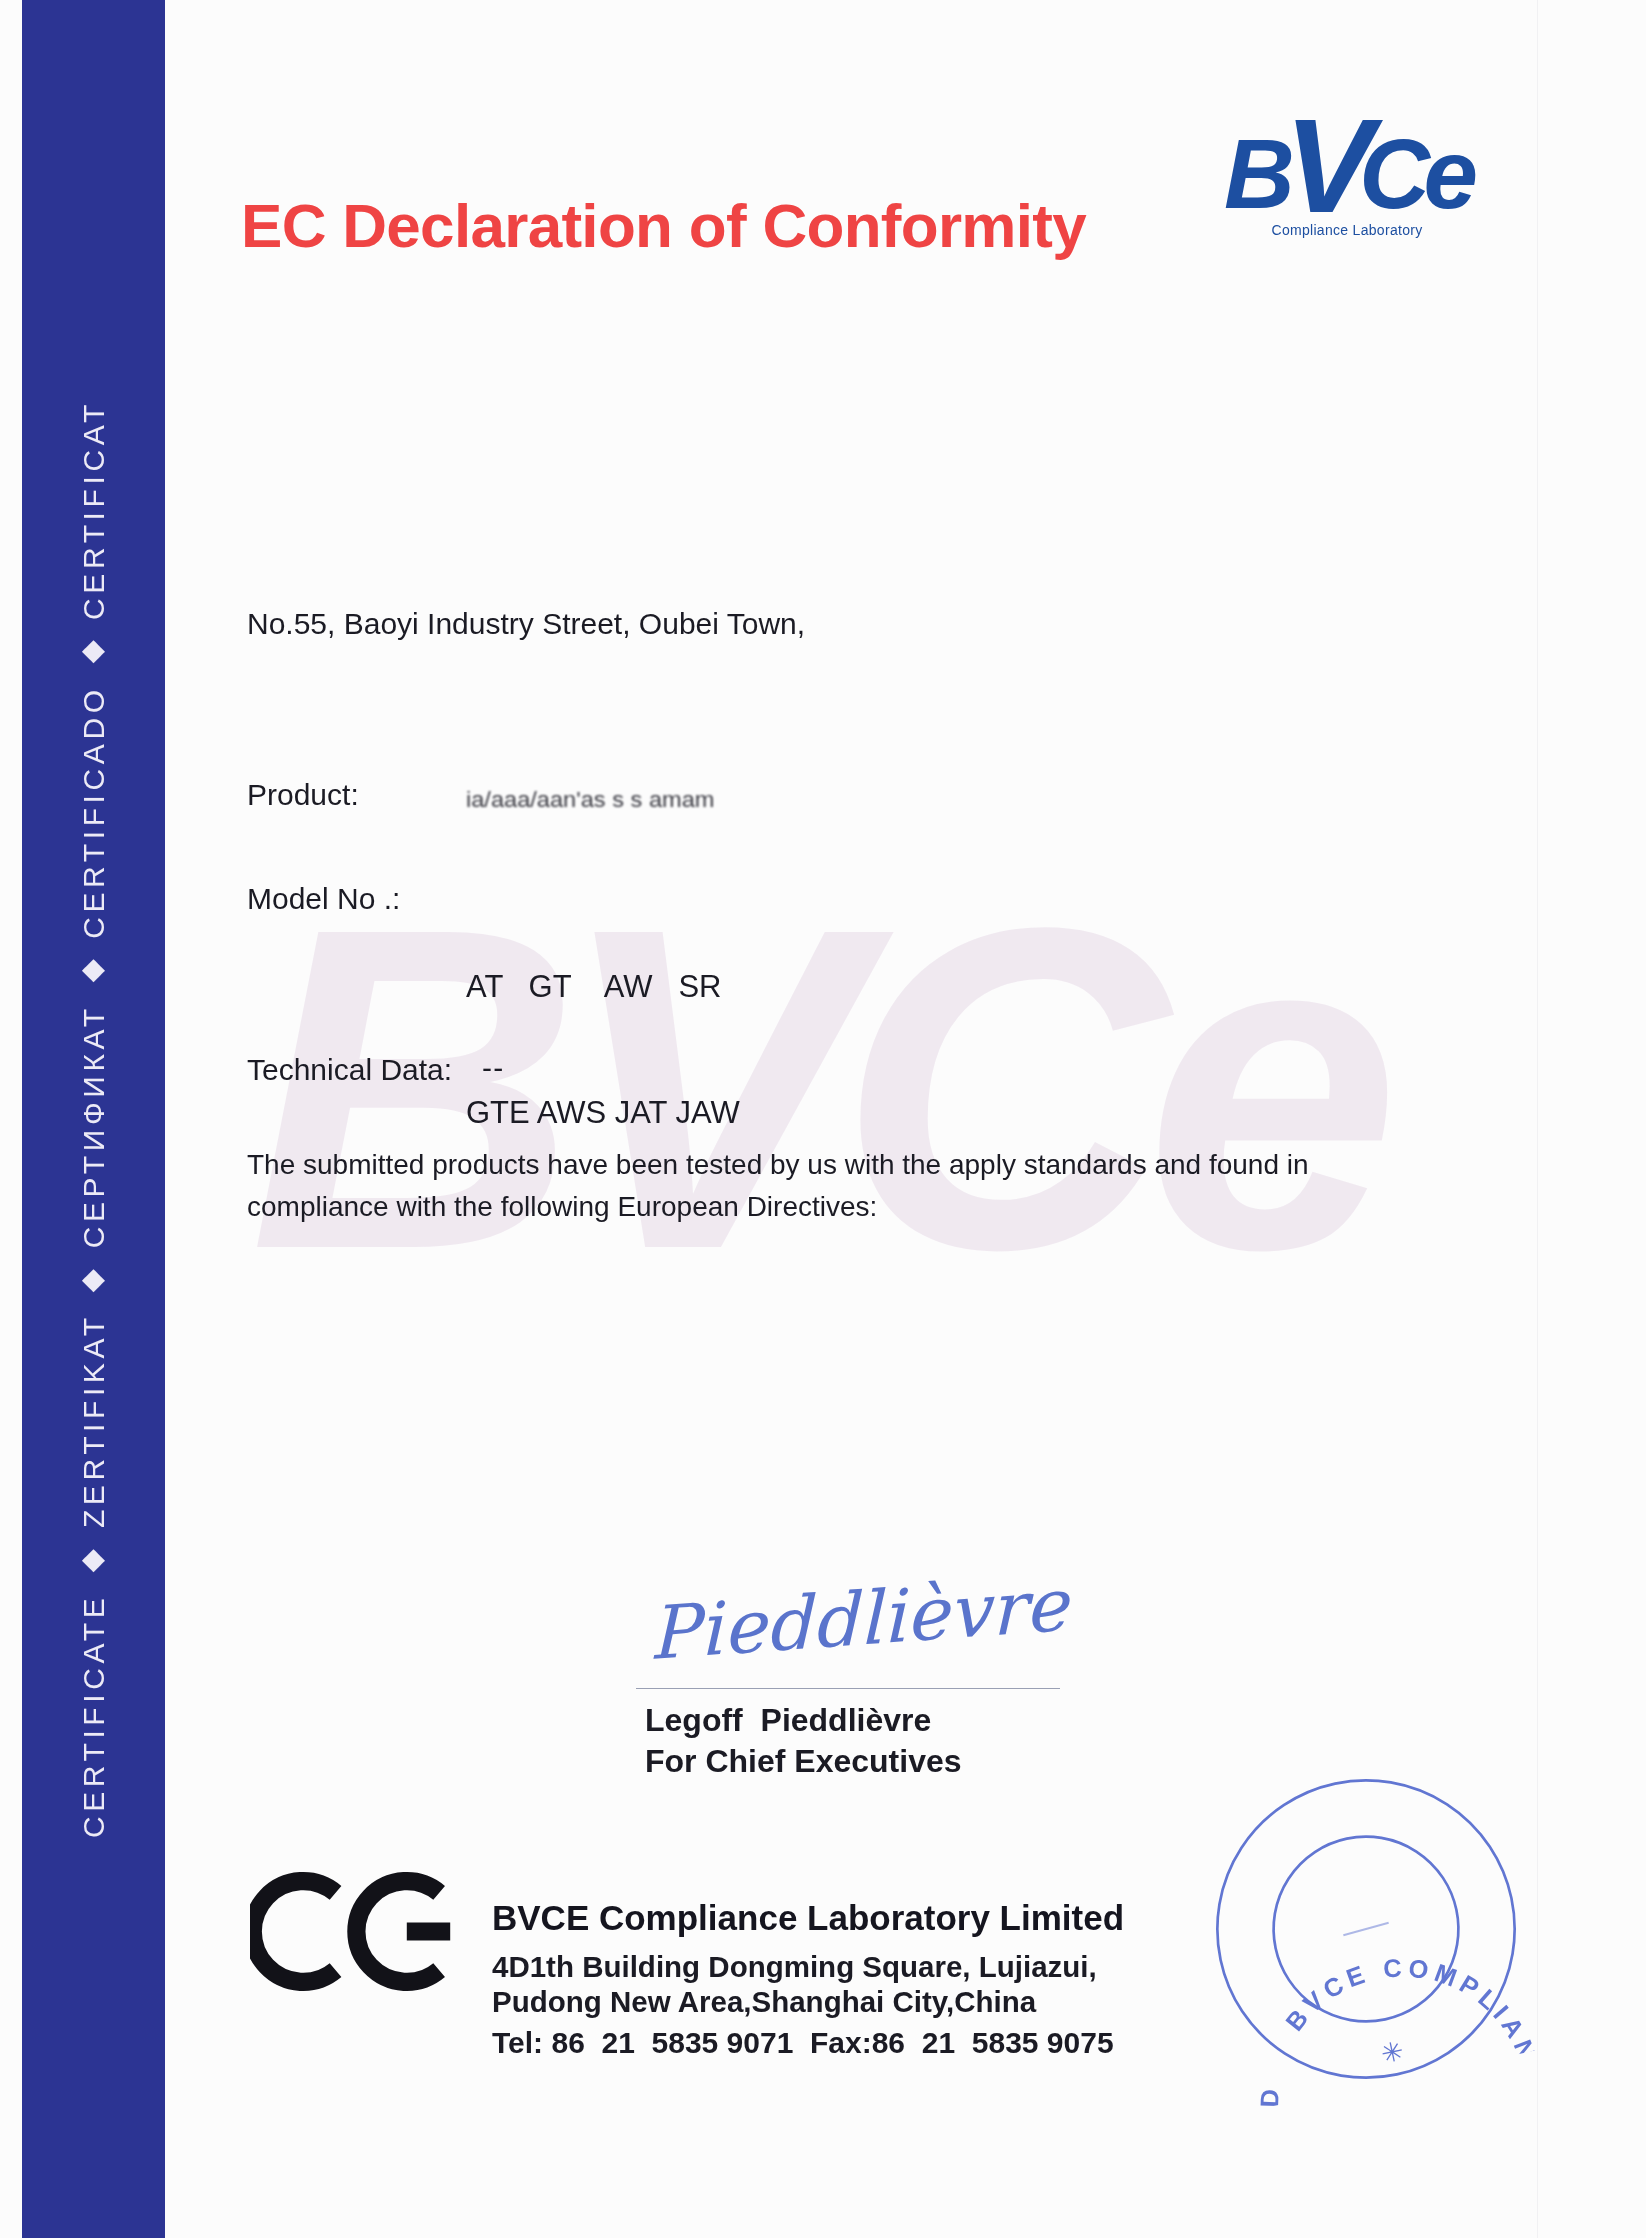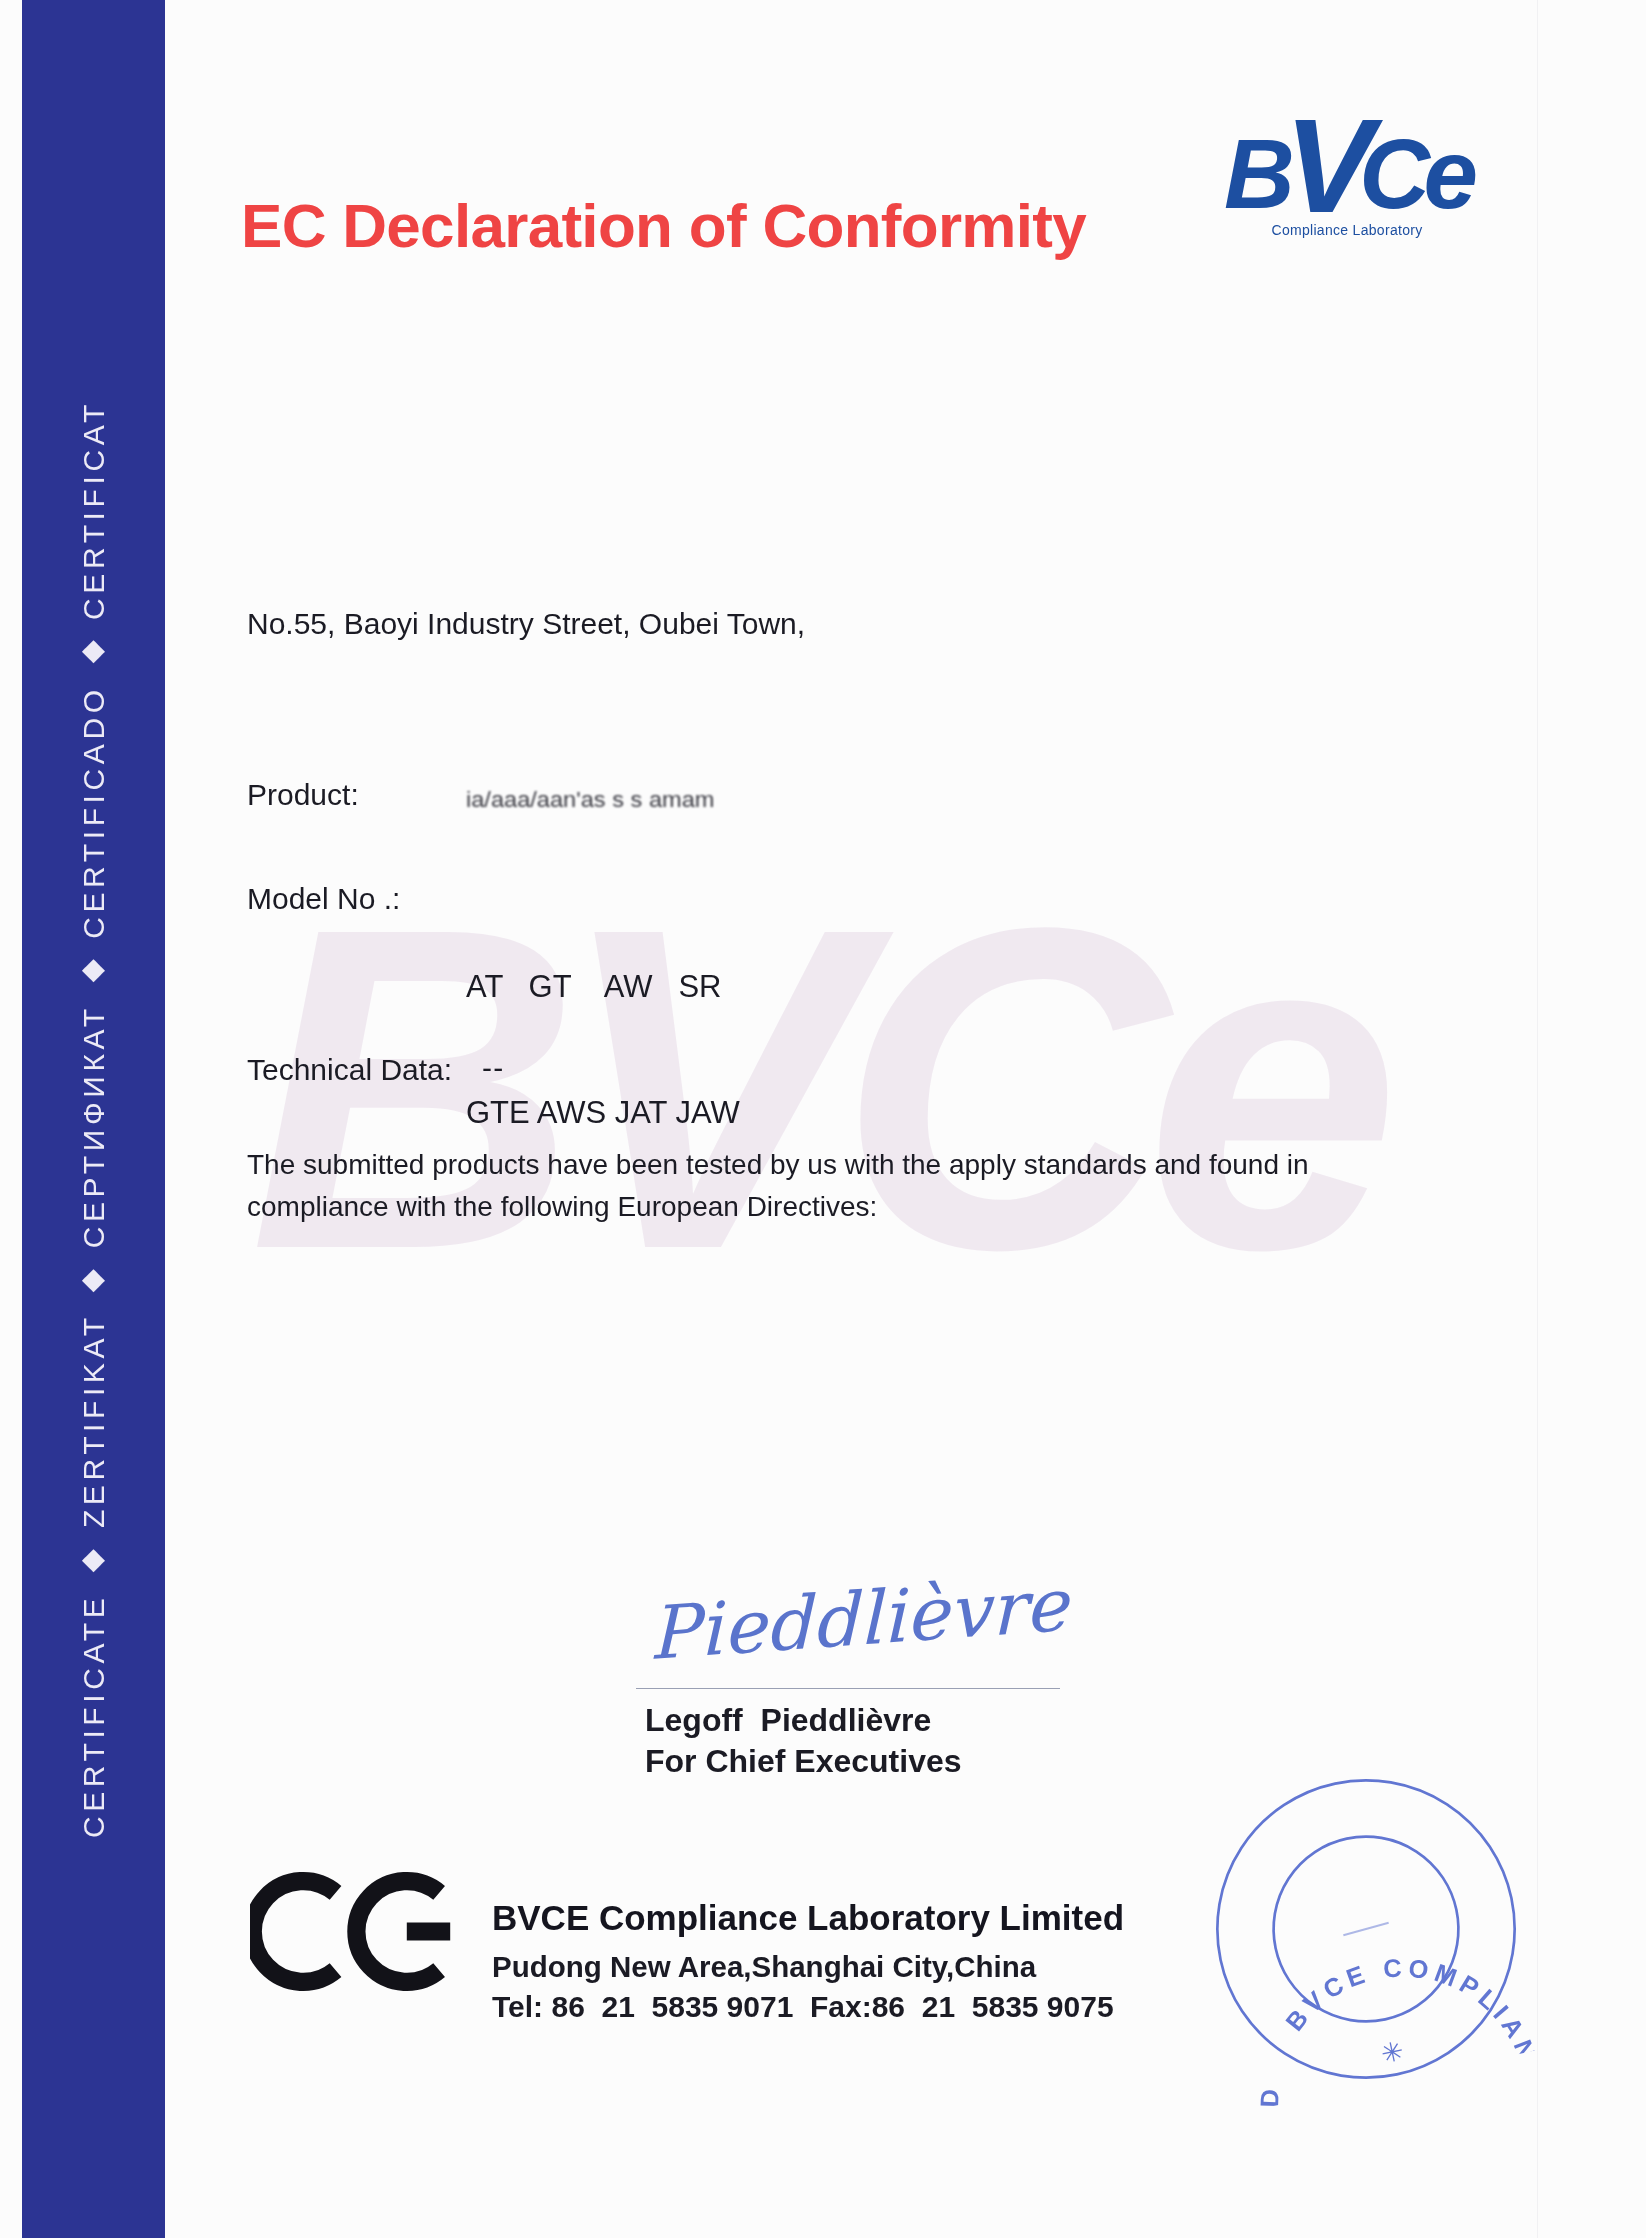--- a/index.html
+++ b/index.html
@@ -258,20 +258,21 @@
     <div class="sig-role">For Chief Executives</div>
 
     <svg class="ce-mark" viewBox="0 0 155 100">
       <path d="M 61.1 22.4 A 36 36 0 1 0 61.1 77.6" fill="none" stroke="#121218" stroke-width="13"></path>
       <path d="M 135.1 22.4 A 36 36 0 1 0 135.1 77.6" fill="none" stroke="#121218" stroke-width="13"></path>
       <line x1="112" y1="50" x2="143" y2="50" stroke="#121218" stroke-width="13"></line>
     </svg>
 
     <div class="company">
       <div class="company-name">BVCE Compliance Laboratory Limited</div>
+      <div class="company-addr">4D1th Building Dongming Square, Lujiazui,</div>
       <div class="company-addr">Pudong New Area,Shanghai City,China</div>
       <div class="company-tel">Tel: 86  21  5835 9071  Fax:86  21  5835 9075</div>
     </div>
 
     <svg class="stamp" viewBox="0 0 460 460">
       <circle cx="230" cy="230" r="222" fill="none" stroke="#3e57c8" stroke-width="4"></circle>
       <circle cx="230" cy="230" r="138" fill="none" stroke="#3e57c8" stroke-width="4"></circle>
       <defs>
         <path id="ringPath" d="M 99 361 A 185 185 0 1 1 98.9 361.1" fill="none"></path>
       </defs>

